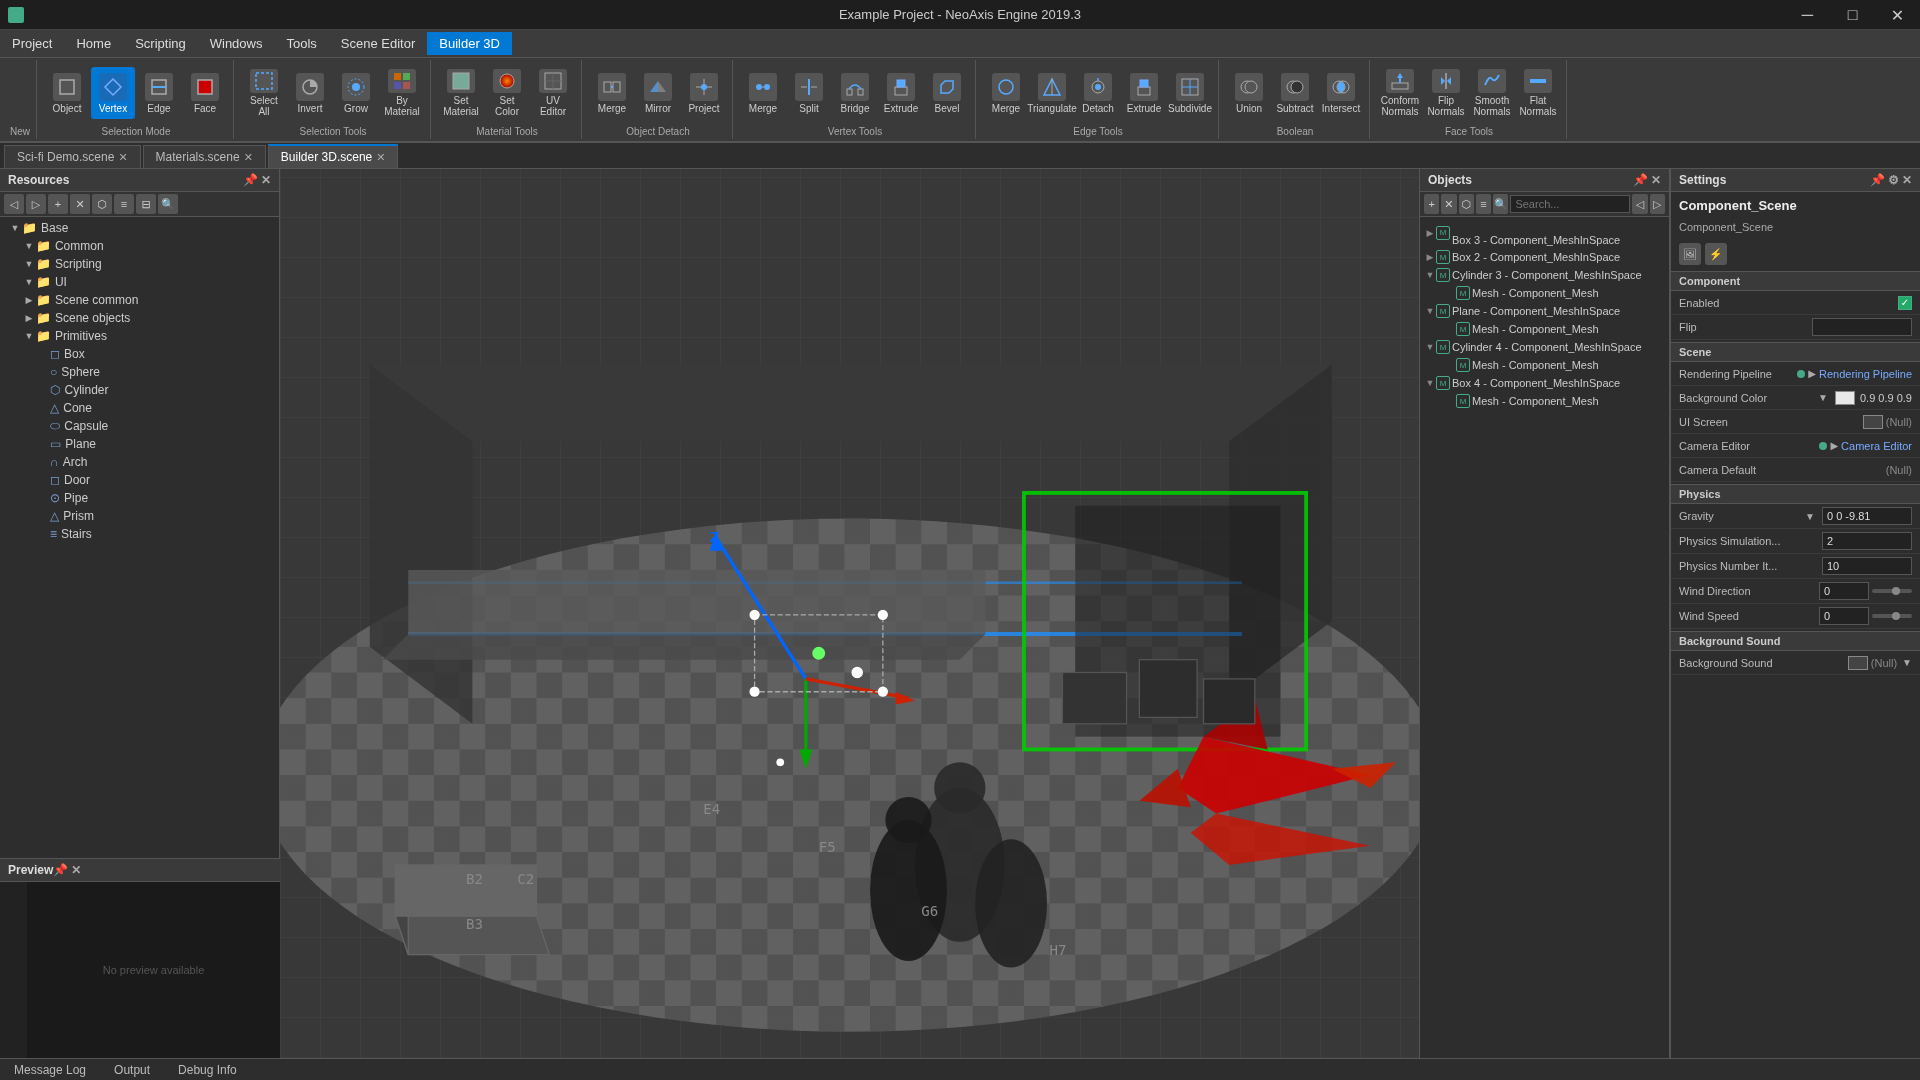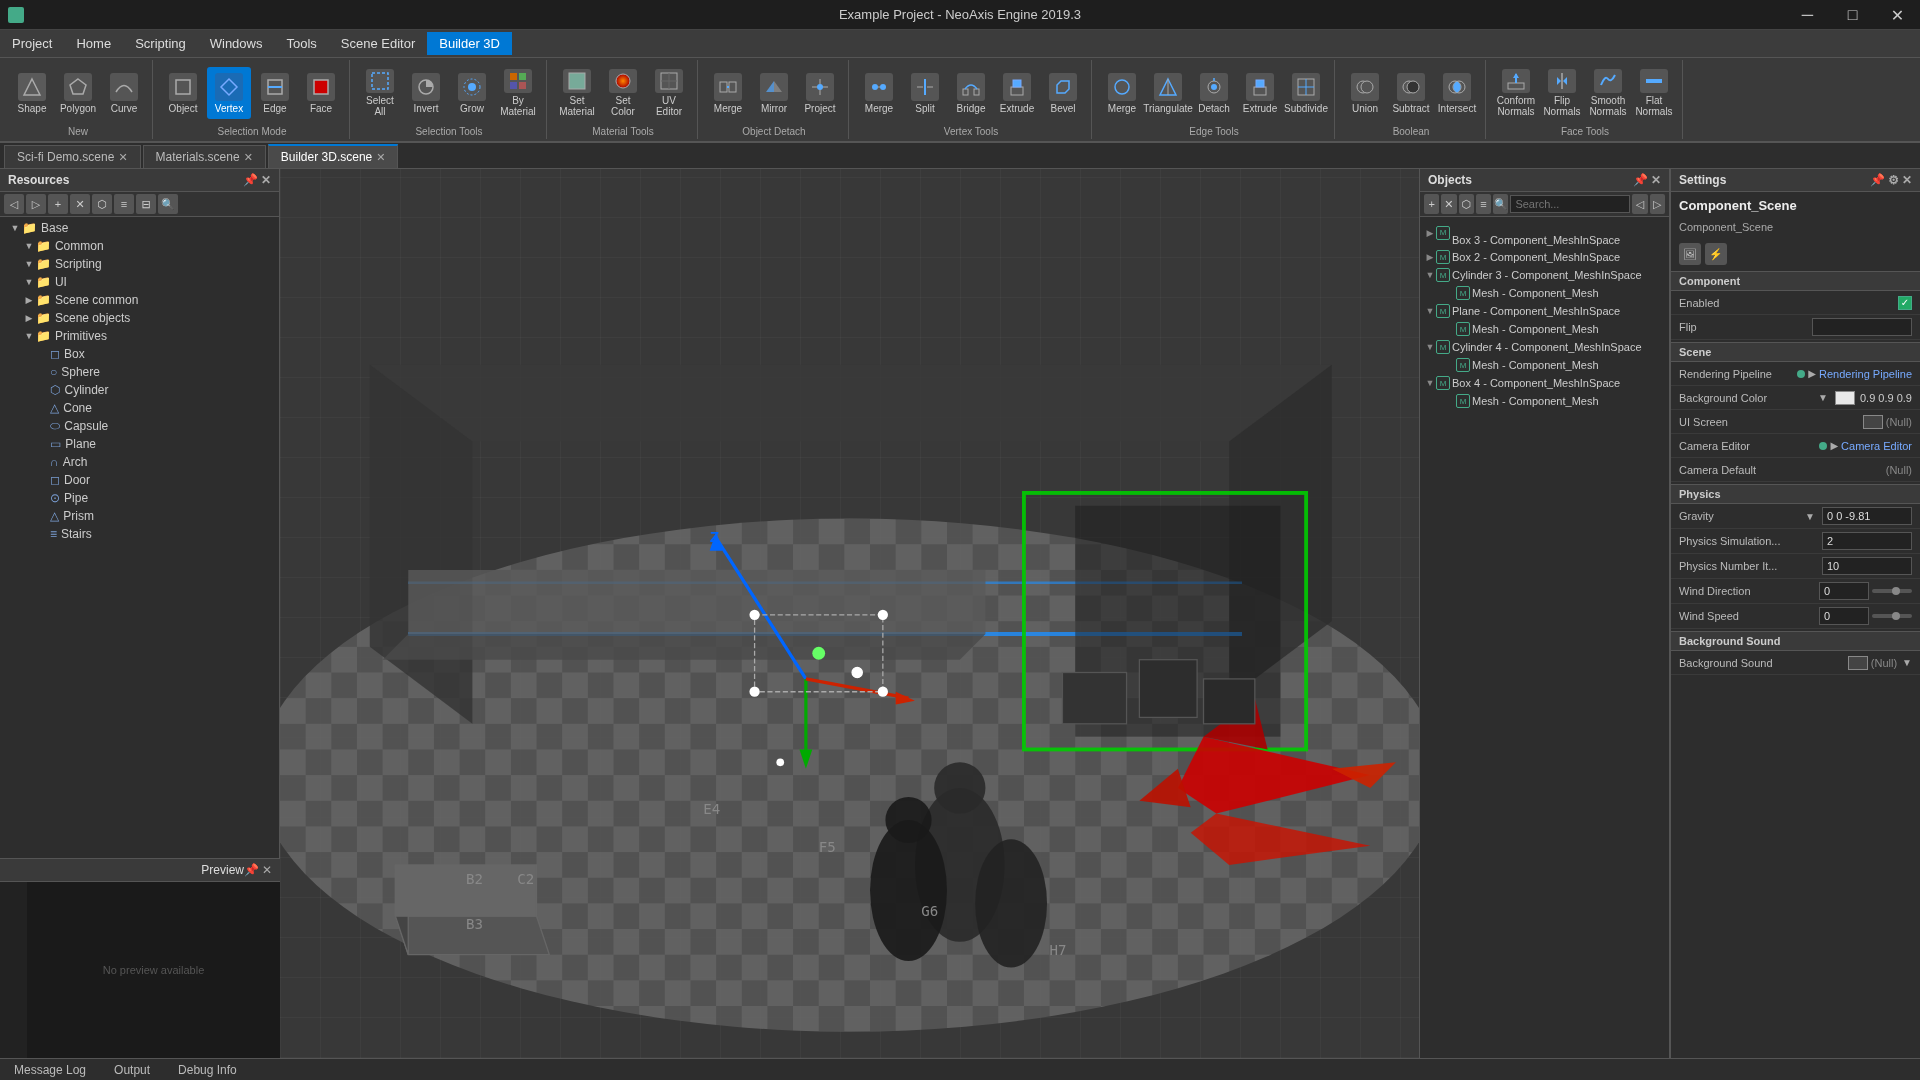--- a/index.html
+++ b/index.html
@@ -82,21 +82,21 @@
     .collapse-icon { width: 12px; color: #aaa; font-size: 10px; margin-right: 2px; cursor: pointer; }
     .settings-slider { width: 40px; height: 4px; background: #555; border-radius: 2px; position: relative; cursor: pointer; }
     .settings-slider-thumb { width: 8px; height: 8px; background: #888; border-radius: 50%; position: absolute; top: -2px; left: 50%; cursor: pointer; }
 
     
     #bottom { height: 22px; background: #2d2d2d; border-top: 1px solid #555; display: flex; align-items: center; }
     .bottom-tab { padding: 3px 14px; cursor: pointer; color: #bbb; font-size: 12px; }
 
     
     #preview { position: absolute; bottom: 22px; left: 0; width: 280px; height: 200px; background: #222; border-top: 1px solid #555; z-index: 5; display: flex; flex-direction: column; }
-    #preview-header { background: #3a3a3a; padding: 4px 8px; font-size: 12px; font-weight: normal; border-bottom: 1px solid #555; display: flex; justify-content: flex-end; }
+    #preview-header { background: #3a3a3a; padding: 4px 8px; font-size: 12px; font-weight: bold; border-bottom: 1px solid #555; display: flex; justify-content: flex-start; }
 
     
     ::-webkit-scrollbar { width: 8px; height: 8px; }
     ::-webkit-scrollbar-track { background: #2d2d2d; }
     ::-webkit-scrollbar-thumb { background: #555; border-radius: 4px; }
 
     
     .viewport-scene { width: 100%; height: 100%; position: relative; background: #383838; overflow: hidden; }
     .grid-overlay { position: absolute; inset: 0; background-image: repeating-linear-gradient(0deg, rgba(255,255,255,0.03) 0px, rgba(255,255,255,0.03) 1px, transparent 1px, transparent 40px), repeating-linear-gradient(90deg, rgba(255,255,255,0.03) 0px, rgba(255,255,255,0.03) 1px, transparent 1px, transparent 40px); }
 
@@ -128,46 +128,20 @@
   <div class="menu-item">Scripting</div>
   <div class="menu-item">Windows</div>
   <div class="menu-item">Tools</div>
   <div class="menu-item">Scene Editor</div>
   <div class="menu-item active">Builder 3D</div>
 </div>
 
 <div id="toolbar">
 
   <div class="toolbar-group">
-    <div class="toolbar-group-buttons">
-      <div class="tb-btn">
-        <div class="tb-icon gray" style="background:#5a5a5a;">
-            <svg width="20" height="20" viewBox="0 0 20 20">
-              <polygon points="10,2 18,18 2,18" fill="none" stroke="#aaa" stroke-width="1.5"></polygon>
-            </svg>
-          </div>
-        <span>Shape</span>
-      </div>
-      <div class="tb-btn">
-        <div class="tb-icon gray">
-            <svg width="20" height="20" viewBox="0 0 20 20">
-              <polygon points="10,2 18,8 15,17 5,17 2,8" fill="none" stroke="#aaa" stroke-width="1.5"></polygon>
-            </svg>
-          </div>
-        <span>Polygon</span>
-      </div>
-      <div class="tb-btn">
-        <div class="tb-icon gray">
-            <svg width="20" height="20" viewBox="0 0 20 20">
-              <path d="M2,15 Q10,2 18,15" fill="none" stroke="#aaa" stroke-width="1.5"></path>
-            </svg>
-          </div>
-        <span>Curve</span>
-      </div>
-    </div>
     <span class="toolbar-group-label">New</span>
   </div>
 
   <div class="toolbar-group">
     <div class="toolbar-group-buttons">
       <div class="tb-btn">
         <div class="tb-icon gray">
             <svg width="20" height="20" viewBox="0 0 20 20">
               <rect x="3" y="3" width="14" height="14" fill="none" stroke="#aaa" stroke-width="1.5"></rect>
             </svg>

